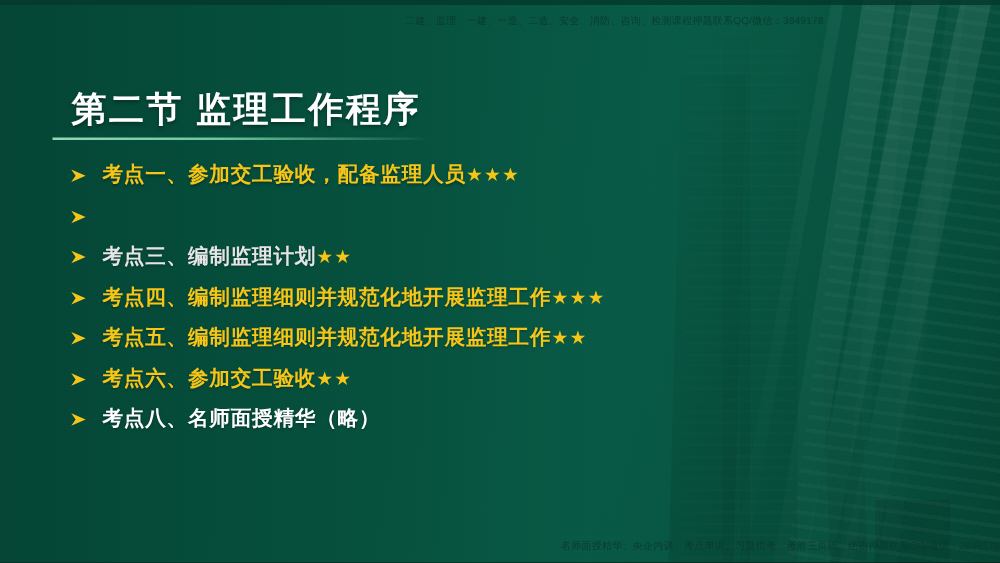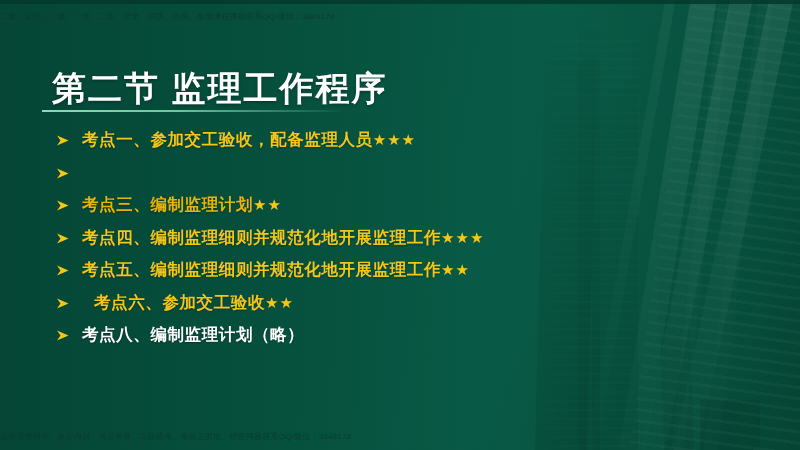--- a/index.html
+++ b/index.html
@@ -126,39 +126,39 @@
     left: 0; right: 0; top: 0; height: 4px;
     background: rgba(4,58,44,.85);
   }
 
   
   .header-note {
     position: absolute;
     top: 11px;
     left: 0;
     width: 659px;
-    text-align: left;
+    text-align: right;
     font-size: 8px;
     line-height: 11px;
     color: #0b3a30;
     letter-spacing: .2px;
     white-space: nowrap;
     z-index: 6;
     opacity: .95;
   }
 
   
   .title-wrap {
     position: absolute;
     left: 52px;
     top: 72px;
     z-index: 6;
   }
   .title {
-    font-size: 34px;
+    font-size: 28px;
     font-weight: bold;
     color: #ffffff;
     letter-spacing: 2px;
     line-height: 32px;
     text-shadow: 0 1px 3px rgba(0,0,0,.35);
     white-space: nowrap;
     text-align: center;
   }
   .title-rule {
     margin-top: 6px;
@@ -206,21 +206,21 @@
     font-size: 15px;
   }
   .item.white .stars { color: #f5c518; }
 
   
   .footer-note {
     position: absolute;
     bottom: 8px;
     left: 0;
     width: 800px;
-    text-align: left;
+    text-align: right;
     font-size: 8px;
     line-height: 11px;
     color: #0b3a30;
     letter-spacing: .2px;
     white-space: nowrap;
     z-index: 6;
     opacity: .95;
   }
 </style>
 </head>
@@ -275,21 +275,21 @@
       </span>
       <span class="stars"></span>
     </div>
 
     <div class="item">
       <span class="marker">
         <svg width="15" height="13" viewBox="0 0 15 13" aria-hidden="true">
           <path d="M1 1.5 L12.5 6.5 L1 11.5 L4.5 6.5 Z" fill="#f5c518"></path>
         </svg>
       </span>
-      <span class="item-text" style="color: #eab308;">考点三、编制监理计划</span>
+      <span class="item-text" style="color: #e5e5e5;">考点三、编制监理计划</span>
       <span class="stars"> ★★</span>
     </div>
 
     <div class="item">
       <span class="marker">
         <svg width="15" height="13" viewBox="0 0 15 13" aria-hidden="true">
           <path d="M1 1.5 L12.5 6.5 L1 11.5 L4.5 6.5 Z" fill="#f5c518"></path>
         </svg>
       </span>
       <span class="item-text" style="color: rgb(245, 197, 24);">考点四、编制监理细则并规范化地开展监理工作</span>
@@ -305,32 +305,32 @@
       <span class="item-text" style="color: rgb(245, 197, 24); font-family: Liberation Serif, serif;">考点五、编制监理细则并规范化地开展监理工作</span>
       <span class="stars"> ★★</span>
     </div>
 
     <div class="item">
       <span class="marker">
         <svg width="15" height="13" viewBox="0 0 15 13" aria-hidden="true">
           <path d="M1 1.5 L12.5 6.5 L1 11.5 L4.5 6.5 Z" fill="#f5c518"></path>
         </svg>
       </span>
-      <span class="item-text" style="color: rgb(245, 197, 24); margin-left: 12px;">考点六、参加交工验收</span>
+      <span class="item-text" style="color: rgb(245, 197, 24);">考点六、参加交工验收</span>
       <span class="stars"> ★★</span>
     </div>
 
 
     <div class="item white">
       <span class="marker">
         <svg width="15" height="13" viewBox="0 0 15 13" aria-hidden="true">
           <path d="M1 1.5 L12.5 6.5 L1 11.5 L4.5 6.5 Z" fill="#f5c518"></path>
         </svg>
       </span>
-      <span class="item-text" style="color: rgb(255, 255, 255);">考点八、编制监理计划（略）</span>
+      <span class="item-text" style="color: rgb(255, 255, 255);">考点八、名师面授精华（略）</span>
       <span class="stars"></span>
     </div>
 
   </div>
 
   <div class="footer-note">名师面授精华、央企内训、考点串讲、习题模考、考前三页纸、绝密押题联系QQ/微信：3849178</div>
 
 </div>
 
 </body></html>

